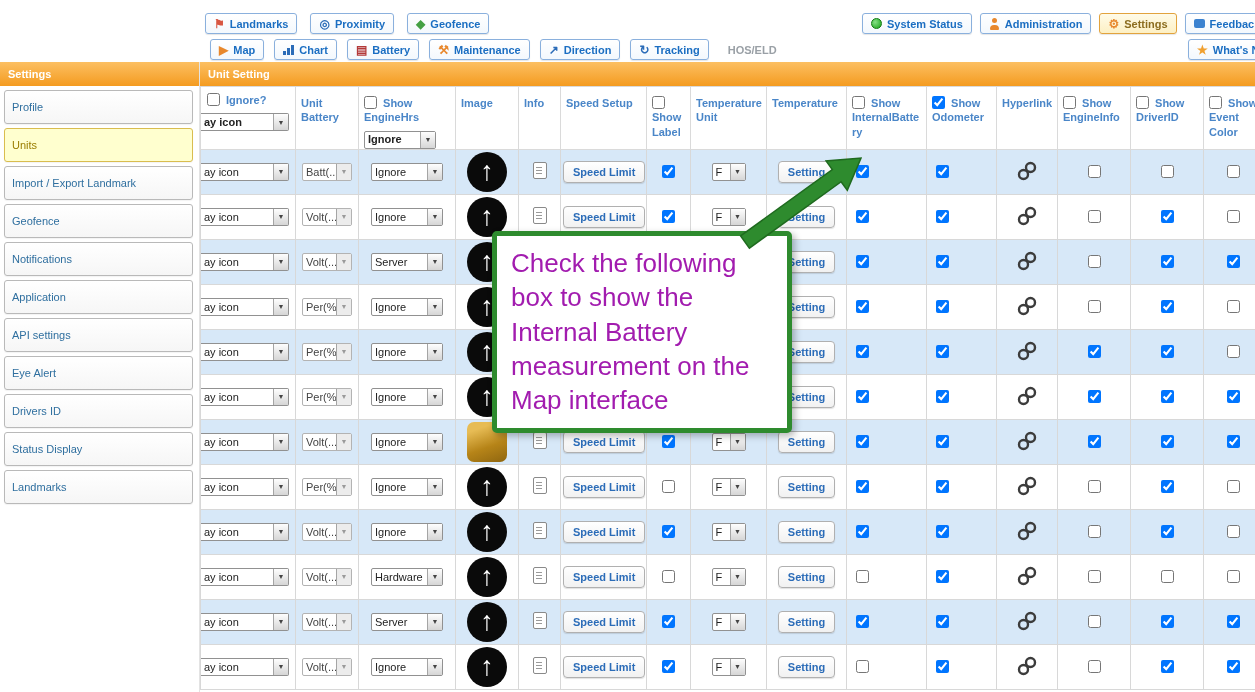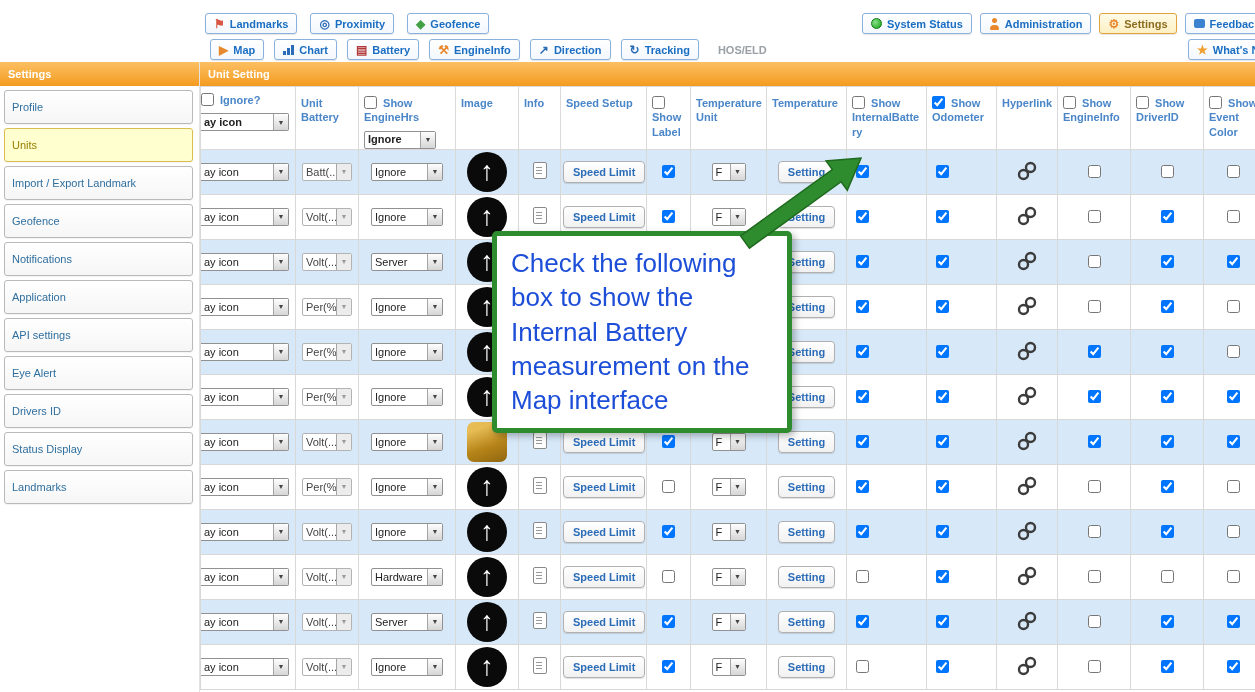--- a/index.html
+++ b/index.html
@@ -51,21 +51,21 @@
   .main{position:absolute;left:200px;top:86px;width:1055px;height:606px;overflow:hidden;z-index:1;background:#fff;}
   table{border-collapse:collapse;table-layout:fixed;width:1063px;background:#fff;}
   thead tr{height:59px;}
   th{border:1px solid #dadada;color:#4a86c8;font-size:11px;font-weight:bold;text-align:left;
     vertical-align:top;padding:9px 3px 0 5px;background:#fff;line-height:1.3;word-wrap:break-word;}
   td{border:1px solid #d8d8d8;height:44px;text-align:center;vertical-align:middle;font-size:11px;padding:0 2px;}
   tr.alt td{background:#d7e8f8;}
   input[type=checkbox]{width:13px;height:13px;margin:0;vertical-align:middle;}
   .hflow{display:block;} .hflow input{vertical-align:-2px;margin-right:3px;}
   th:first-child{padding:6px 0 3px 0;}
-  th:first-child .hflow{padding-left:0;}
+  th:first-child .hflow{padding-left:6px;}
   th .sel{margin-top:6px;}
   .lpad{text-align:left;padding-left:9px;}
   .icon-cell{text-align:left;padding:0;}
 
   
   .sel{display:inline-flex;align-items:center;height:18px;background:#fff;border:1px solid #919191;
     border-radius:2px;font-size:11px;color:#222;vertical-align:middle;box-sizing:border-box;cursor:pointer;}
   .sel-t{padding:0 3px;flex:1;text-align:left;white-space:nowrap;overflow:hidden;}
   .sel-a{width:14px;align-self:stretch;display:flex;align-items:center;justify-content:center;
     font-size:7px;color:#444;background:linear-gradient(#fefefe,#d6d6d6);border-left:1px solid #a5a5a5;flex:none;}
@@ -85,21 +85,21 @@
 
   .ic-doc{display:inline-block;width:12px;height:15px;border:1px solid #8a8a8a;border-radius:2px;background-color:#fff;
     background-image:linear-gradient(#9a9a9a,#9a9a9a),linear-gradient(#9a9a9a,#9a9a9a),linear-gradient(#9a9a9a,#9a9a9a);
     background-repeat:no-repeat;background-size:6px 1px;background-position:2px 4px,2px 7px,2px 10px;cursor:pointer;}
   .linkic{display:inline-block;cursor:pointer;}
 
   
   .callout{position:absolute;left:492px;top:231px;width:300px;box-sizing:border-box;background:#fff;
     border:5px solid #2e8b2e;border-radius:5px;padding:10px 14px;z-index:40;
     box-shadow:3px 3px 7px rgba(0,0,0,.28);}
-  .callout-text{font-size:26px;line-height:1.32;color:#1d4ed8;}
+  .callout-text{font-size:26px;line-height:1.32;color:#a21caf;}
   .callout-arrow{position:absolute;left:733px;top:150px;z-index:41;pointer-events:none;}
 </style>
 </head>
 <body>
 
 <div class="topbar">
   <div class="tb-left">
       <div class="tbtn">
         <span class="ic g" style="color: rgb(216, 86, 66);">⚑</span>
         <span class="lbl">Landmarks</span>
@@ -143,21 +143,21 @@
           <i></i>
         </span>
         <span class="lbl">Chart</span>
       </div>
       <div class="tabbtn">
         <span class="ic g" style="color: rgb(179, 57, 57);">▤</span>
         <span class="lbl">Battery</span>
       </div>
       <div class="tabbtn">
         <span class="ic g" style="color: rgb(232, 136, 45);">⚒</span>
-        <span class="lbl">EngineInfo</span>
+        <span class="lbl">Maintenance</span>
       </div>
       <div class="tabbtn">
         <span class="ic g" style="color: rgb(43, 108, 184);">↗</span>
         <span class="lbl">Direction</span>
       </div>
       <div class="tabbtn">
         <span class="ic g" style="color: rgb(43, 108, 184);">↻</span>
         <span class="lbl">Tracking</span>
       </div>
       <div class="tabbtn disabled">

